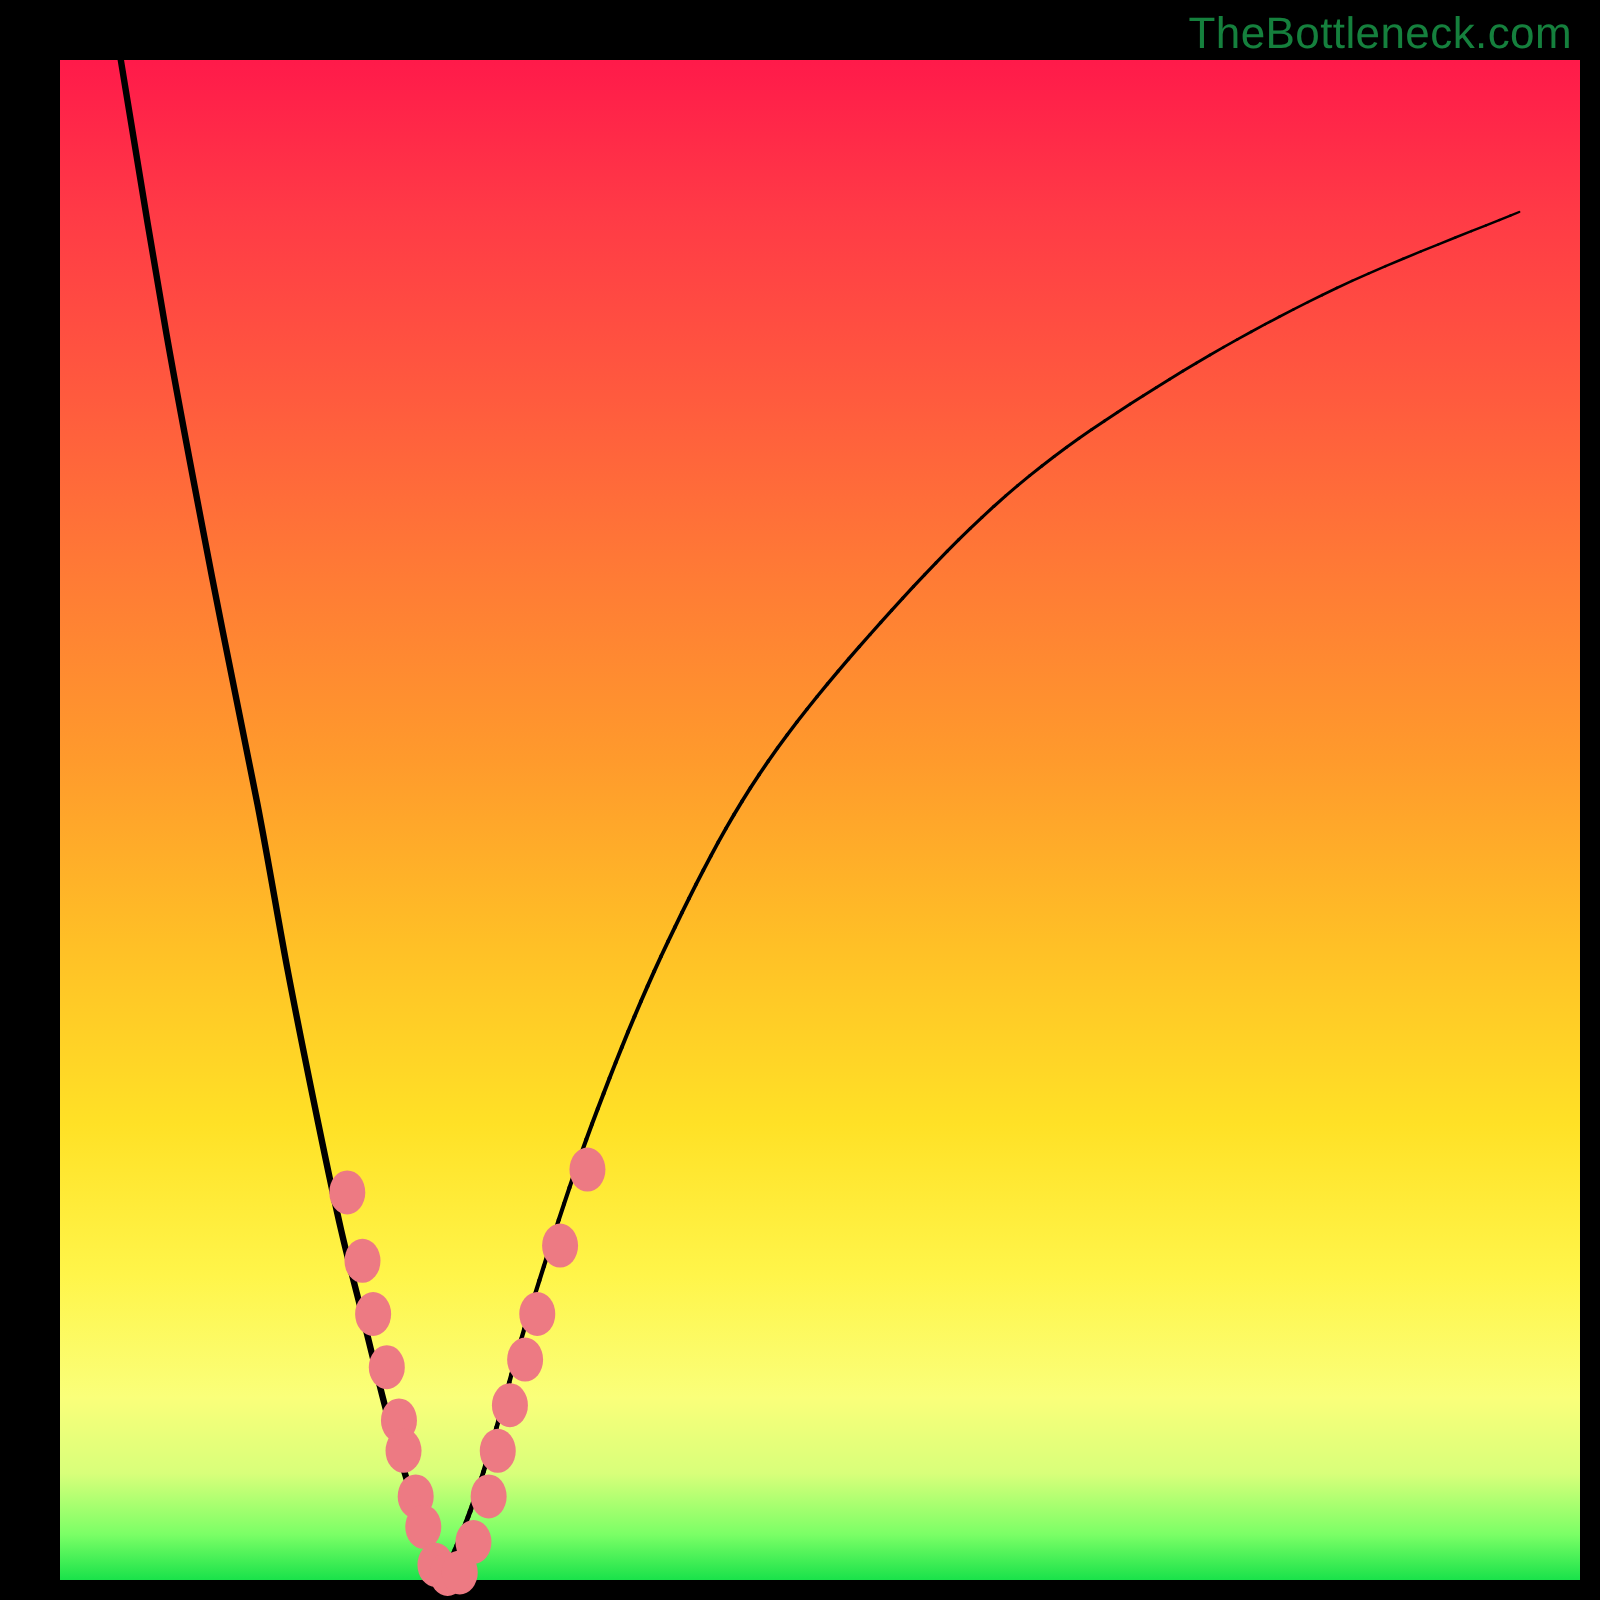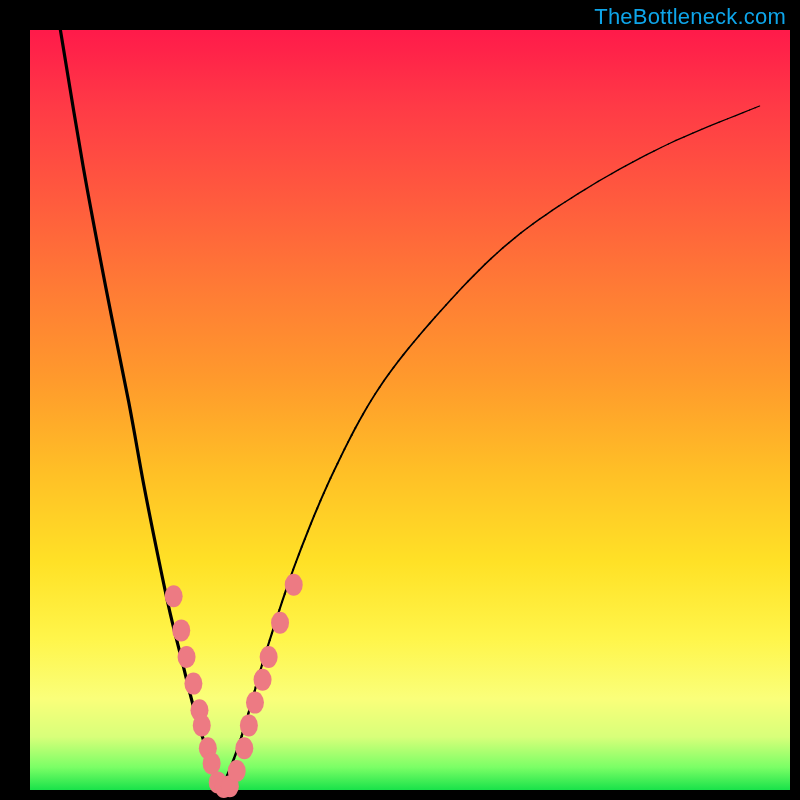--- a/index.html
+++ b/index.html
@@ -37,21 +37,21 @@
       #faff7a 88%,
       #d8ff7a 93%,
       #7bff66 97%,
       #19e24a 100%
     );
   }
   .watermark {
     position: absolute;
     top: 4px;
     right: 14px;
-    color: #0ea5e9;
+    color: #15803d;
     font-size: 22px;
     font-weight: 400;
     letter-spacing: 0.2px;
     user-select: none;
   }
   svg.overlay {
     position: absolute;
     left: 0;
     top: 0;
     width: 760px;

